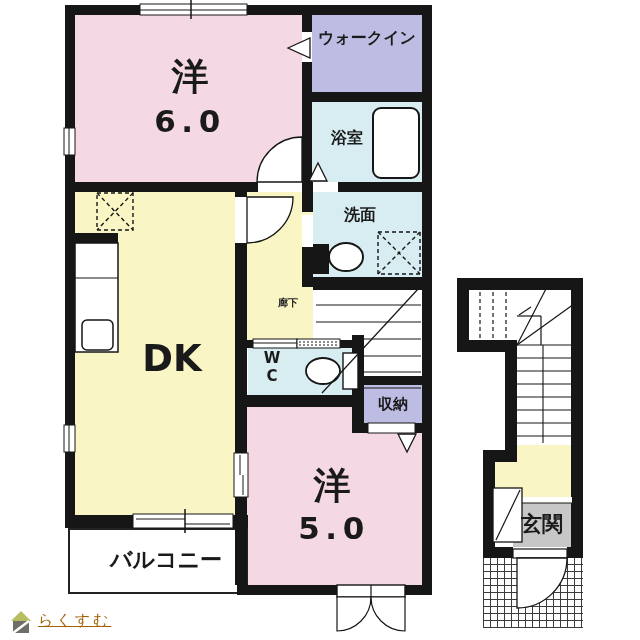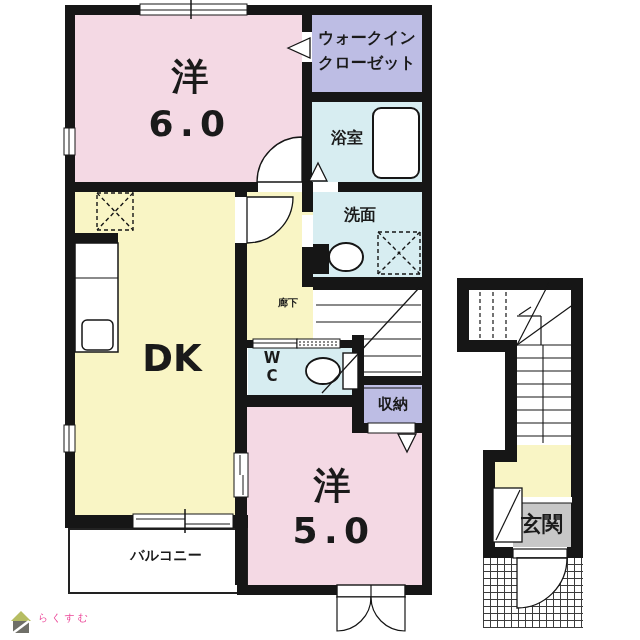--- a/index.html
+++ b/index.html
@@ -1,31 +1,31 @@
 <!DOCTYPE html>
 <html><head>
 <meta charset="utf-8">
 <style>
   html,body{margin:0;padding:0;background:#fff;}
   #canvas{position:relative;width:640px;height:640px;background:#ffffff;overflow:hidden;
           font-family:"DejaVu Sans","Liberation Sans",sans-serif;}
   .room{position:absolute;}
   .lbl{position:absolute;color:#1a1a1a;font-weight:700;text-align:center;line-height:1.1;z-index:6;}
   .big{font-size:37px;}
-  .num{font-size:36px;letter-spacing:0.18em;}
+  .num{font-size:31px;letter-spacing:0.18em;}
   .mid{font-size:16px;}
   .sml{font-size:15px;}
   #porch{position:absolute;left:483px;top:558px;width:100px;height:70px;background:#fff;
      background-image:repeating-linear-gradient(0deg,#3c3c3c 0 1px,transparent 1px 7px),
                       repeating-linear-gradient(90deg,#3c3c3c 0 1px,transparent 1px 7px);z-index:1;}
   #balcony-box{position:absolute;left:68px;top:528px;width:176px;height:62px;background:#fff;
      border:2px solid #222;z-index:1;}
   svg.overlay{position:absolute;left:0;top:0;z-index:4;}
   #logo{position:absolute;left:8px;top:608px;width:150px;height:28px;z-index:6;}
-  #logo-text{position:absolute;left:30px;top:3px;font-size:10px;color:#ec4899;letter-spacing:3px;font-weight:500;}
+  #logo-text{position:absolute;left:30px;top:3px;font-size:15px;color:#a16207;letter-spacing:3px;font-weight:500;text-decoration:underline;}
 </style>
 </head>
 <body>
 
 <div id="canvas">
 
   <div class="room" style="left: 75px; top: 15px; width: 227px; height: 167px; background-color: rgb(244, 217, 228);"></div>
   <div class="room" style="left: 312px; top: 15px; width: 110px; height: 77px; background-color: rgb(189, 189, 228);"></div>
   <div class="room" style="left: 312px; top: 102px; width: 110px; height: 80px; background-color: rgb(215, 237, 241);"></div>
   <div class="room" style="left: 313px; top: 192px; width: 109px; height: 85px; background-color: rgb(215, 237, 241);"></div>
@@ -188,31 +188,30 @@
         <line x1="517" y1="423" x2="571" y2="423"></line>
         <line x1="517" y1="436" x2="571" y2="436"></line>
         <line x1="543" y1="345" x2="543" y2="443"></line>
       </g>
     </g>
   </svg>
 
   <div class="lbl big" style="left:155px;top:57px;width:70px;">洋</div>
   <div class="lbl num" style="left:140px;top:104px;width:100px;">6.0</div>
   <div class="lbl mid" style="left:312px;top:29px;width:110px;">ウォークイン</div>
-  <div class="lbl mid" style="left:312px;top:54px;width:110px;">クローゼット</div>
   <div class="lbl mid" style="left:311px;top:129px;width:72px;">浴室</div>
   <div class="lbl mid" style="left:324px;top:206px;width:72px;">洗面</div>
   <div class="lbl sml" style="left:262px;top:297px;width:52px;font-size:10px;">廊下</div>
   <div class="lbl sml" style="left:258px;top:350px;width:28px;">W</div>
   <div class="lbl sml" style="left:258px;top:368px;width:28px;">C</div>
   <div class="lbl sml" style="left:364px;top:396px;width:58px;">収納</div>
   <div class="lbl big" style="left:122px;top:339px;width:100px;">DK</div>
   <div class="lbl big" style="left:297px;top:466px;width:70px;">洋</div>
   <div class="lbl num" style="left:284px;top:511px;width:100px;">5.0</div>
-  <div class="lbl mid" style="left:86px;top:548px;width:160px;font-size:14px;">バルコニー</div>
+  <div class="lbl mid" style="left:86px;top:548px;width:160px;font-size:22px;">バルコニー</div>
   <div class="lbl mid" style="left:512px;top:513px;width:60px;font-size:21px;">玄関</div>
 
   <div id="logo">
     <svg width="26" height="28" viewBox="0 0 26 28" style="position:absolute;left:0;top:0;">
       <polygon points="13,3 3,13 23,13" fill="#b6bd62"></polygon>
       <rect x="5" y="13" width="16" height="12" fill="#6f6f68"></rect>
       <line x1="5" y1="25" x2="21" y2="13" stroke="#fff" stroke-width="2.4"></line>
     </svg>
     <span id="logo-text">らくすむ</span>
   </div>

